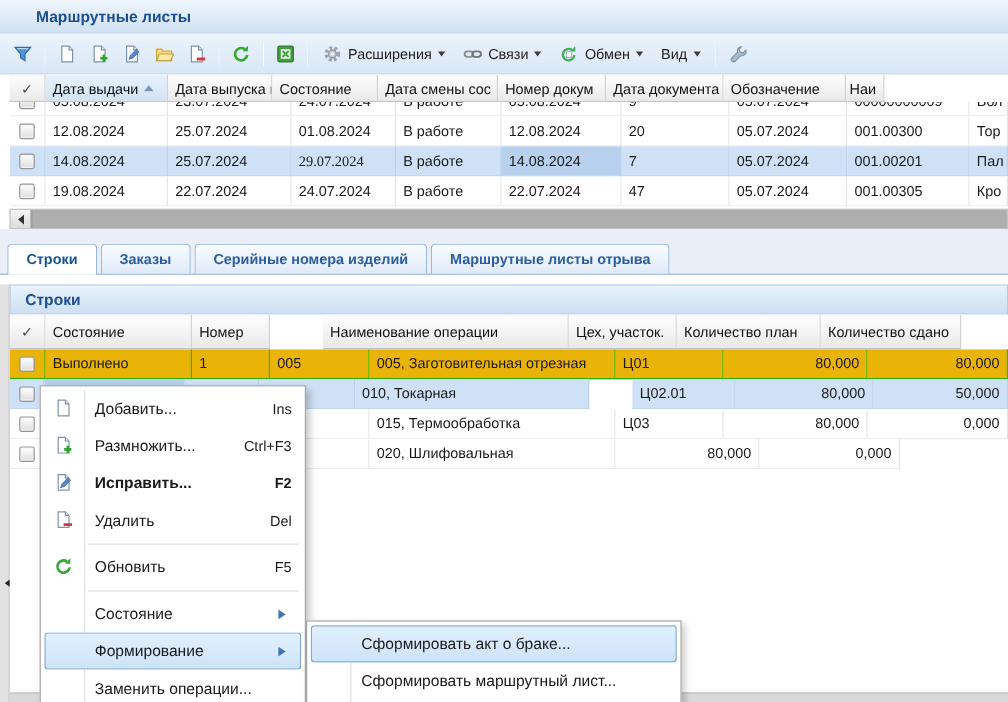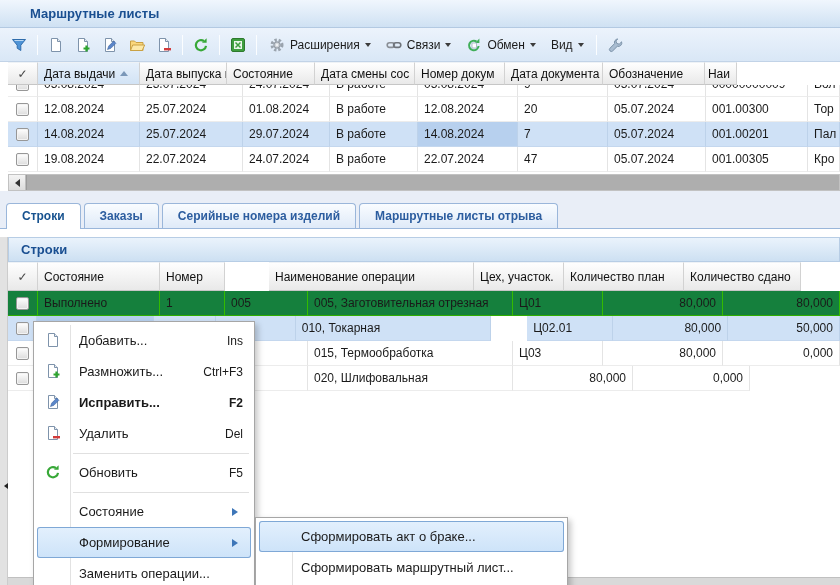--- a/index.html
+++ b/index.html
@@ -34,21 +34,21 @@
 .rows{position:absolute;overflow:hidden}
 #topRows{left:8px;top:85px;width:832px;height:87px}
 #botRows{left:8px;top:291px;width:832px;height:100px}
 .grow{display:flex;height:25px}
 .grow.partial{margin-top:-13px}
 .cell{height:100%;display:flex;align-items:center;padding:0 6px;border-right:1px solid #e4e4e4;border-bottom:1px solid #ececec;white-space:nowrap;overflow:hidden;background:#fff}
 .ccheck{justify-content:center}
 .cb{width:13px;height:13px;border:1px solid #979797;border-radius:2px;background:linear-gradient(#ffffff,#dcdcdc);box-shadow:inset 0 0 0 1px #f3f3f3}
 .grow.sel .cell{background:#cfe1f6;border-right-color:#bdd2ea;border-bottom-color:#c4d7ee}
 .grow.sel .cell.fcell{background:#b7d0ee}
-.grow.green .cell{background:#15803d;border-right-color:#33bb00;border-bottom-color:#2fae00}
+.grow.green .cell{background:#eab308;border-right-color:#33bb00;border-bottom-color:#2fae00}
 .cell.num{justify-content:flex-end}
 
 
 .hscroll{position:absolute;left:8px;top:174px;width:832px;height:17px;background:#d9d9d9;border:1px solid #c2c2c2}
 .hs-btn{position:absolute;left:0;top:0;width:17px;height:15px;background:linear-gradient(#f4f4f4,#dcdcdc);border-right:1px solid #bdbdbd;display:flex;align-items:center;justify-content:center}
 .hs-left-arrow{width:0;height:0;border:4px solid transparent;border-right:5px solid #333;margin-left:-3px}
 .hs-thumb{position:absolute;left:17px;top:0;right:0;height:15px;background:#aeaeae;border-left:1px solid #9a9a9a}
 
 
 .tabzone{position:absolute;left:0;top:191px;width:840px;height:46px;background:#e9eef7}
@@ -269,21 +269,21 @@
         <div class="cell" style="width: 98px;">05.07.2024</div>
         <div class="cell" style="width: 102px;">001.00300</div>
         <div class="cell" style="width: 32px;">Тор</div>
       </div>
       <div class="grow sel">
         <div class="cell ccheck" style="width: 30px;">
           <span class="cb"></span>
         </div>
         <div class="cell" style="width: 102px;">14.08.2024</div>
         <div class="cell" style="width: 103px;">25.07.2024</div>
-        <div class="cell" style="width: 87px;">29.07.2024</div>
+        <div class="cell" style="width: 87px; font-family: Liberation Serif, serif;">29.07.2024</div>
         <div class="cell" style="width: 88px;">В работе</div>
         <div class="cell fcell" style="width: 100px;">14.08.2024</div>
         <div class="cell" style="width: 90px;">7</div>
         <div class="cell" style="width: 98px;">05.07.2024</div>
         <div class="cell" style="width: 102px;">001.00201</div>
         <div class="cell" style="width: 32px;">Пал</div>
       </div>
       <div class="grow">
         <div class="cell ccheck" style="width: 30px;">
           <span class="cb"></span>

